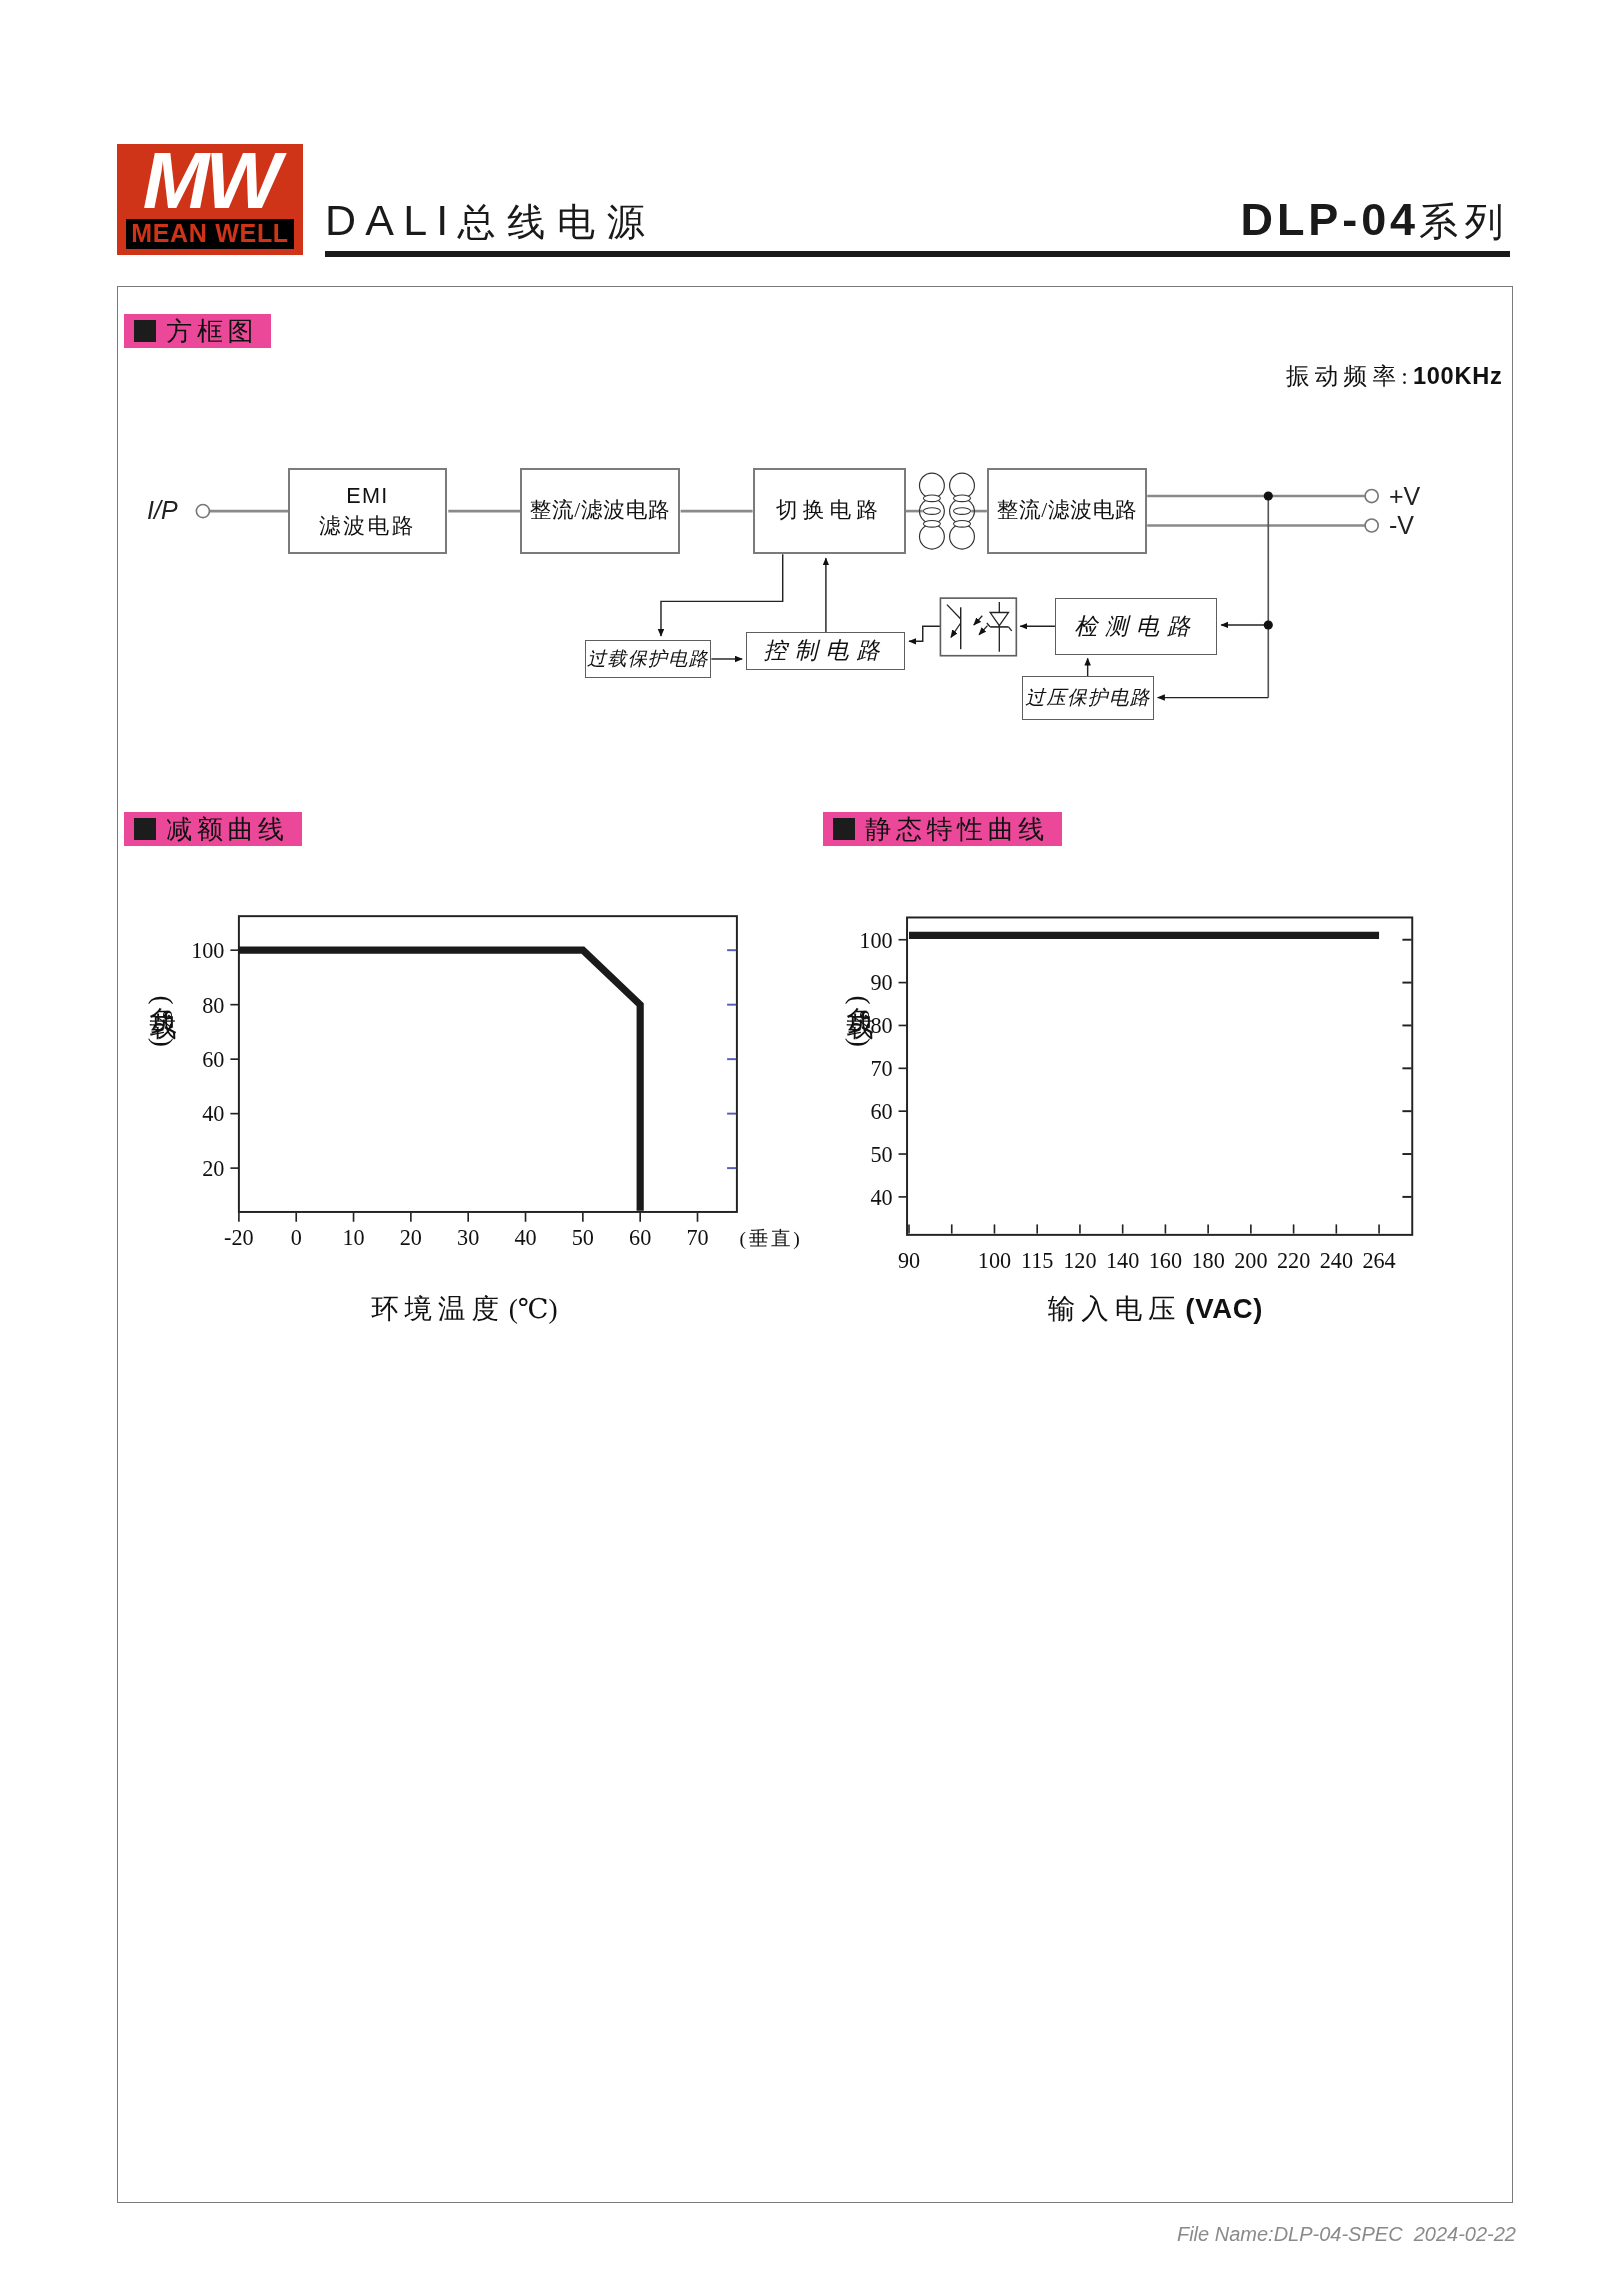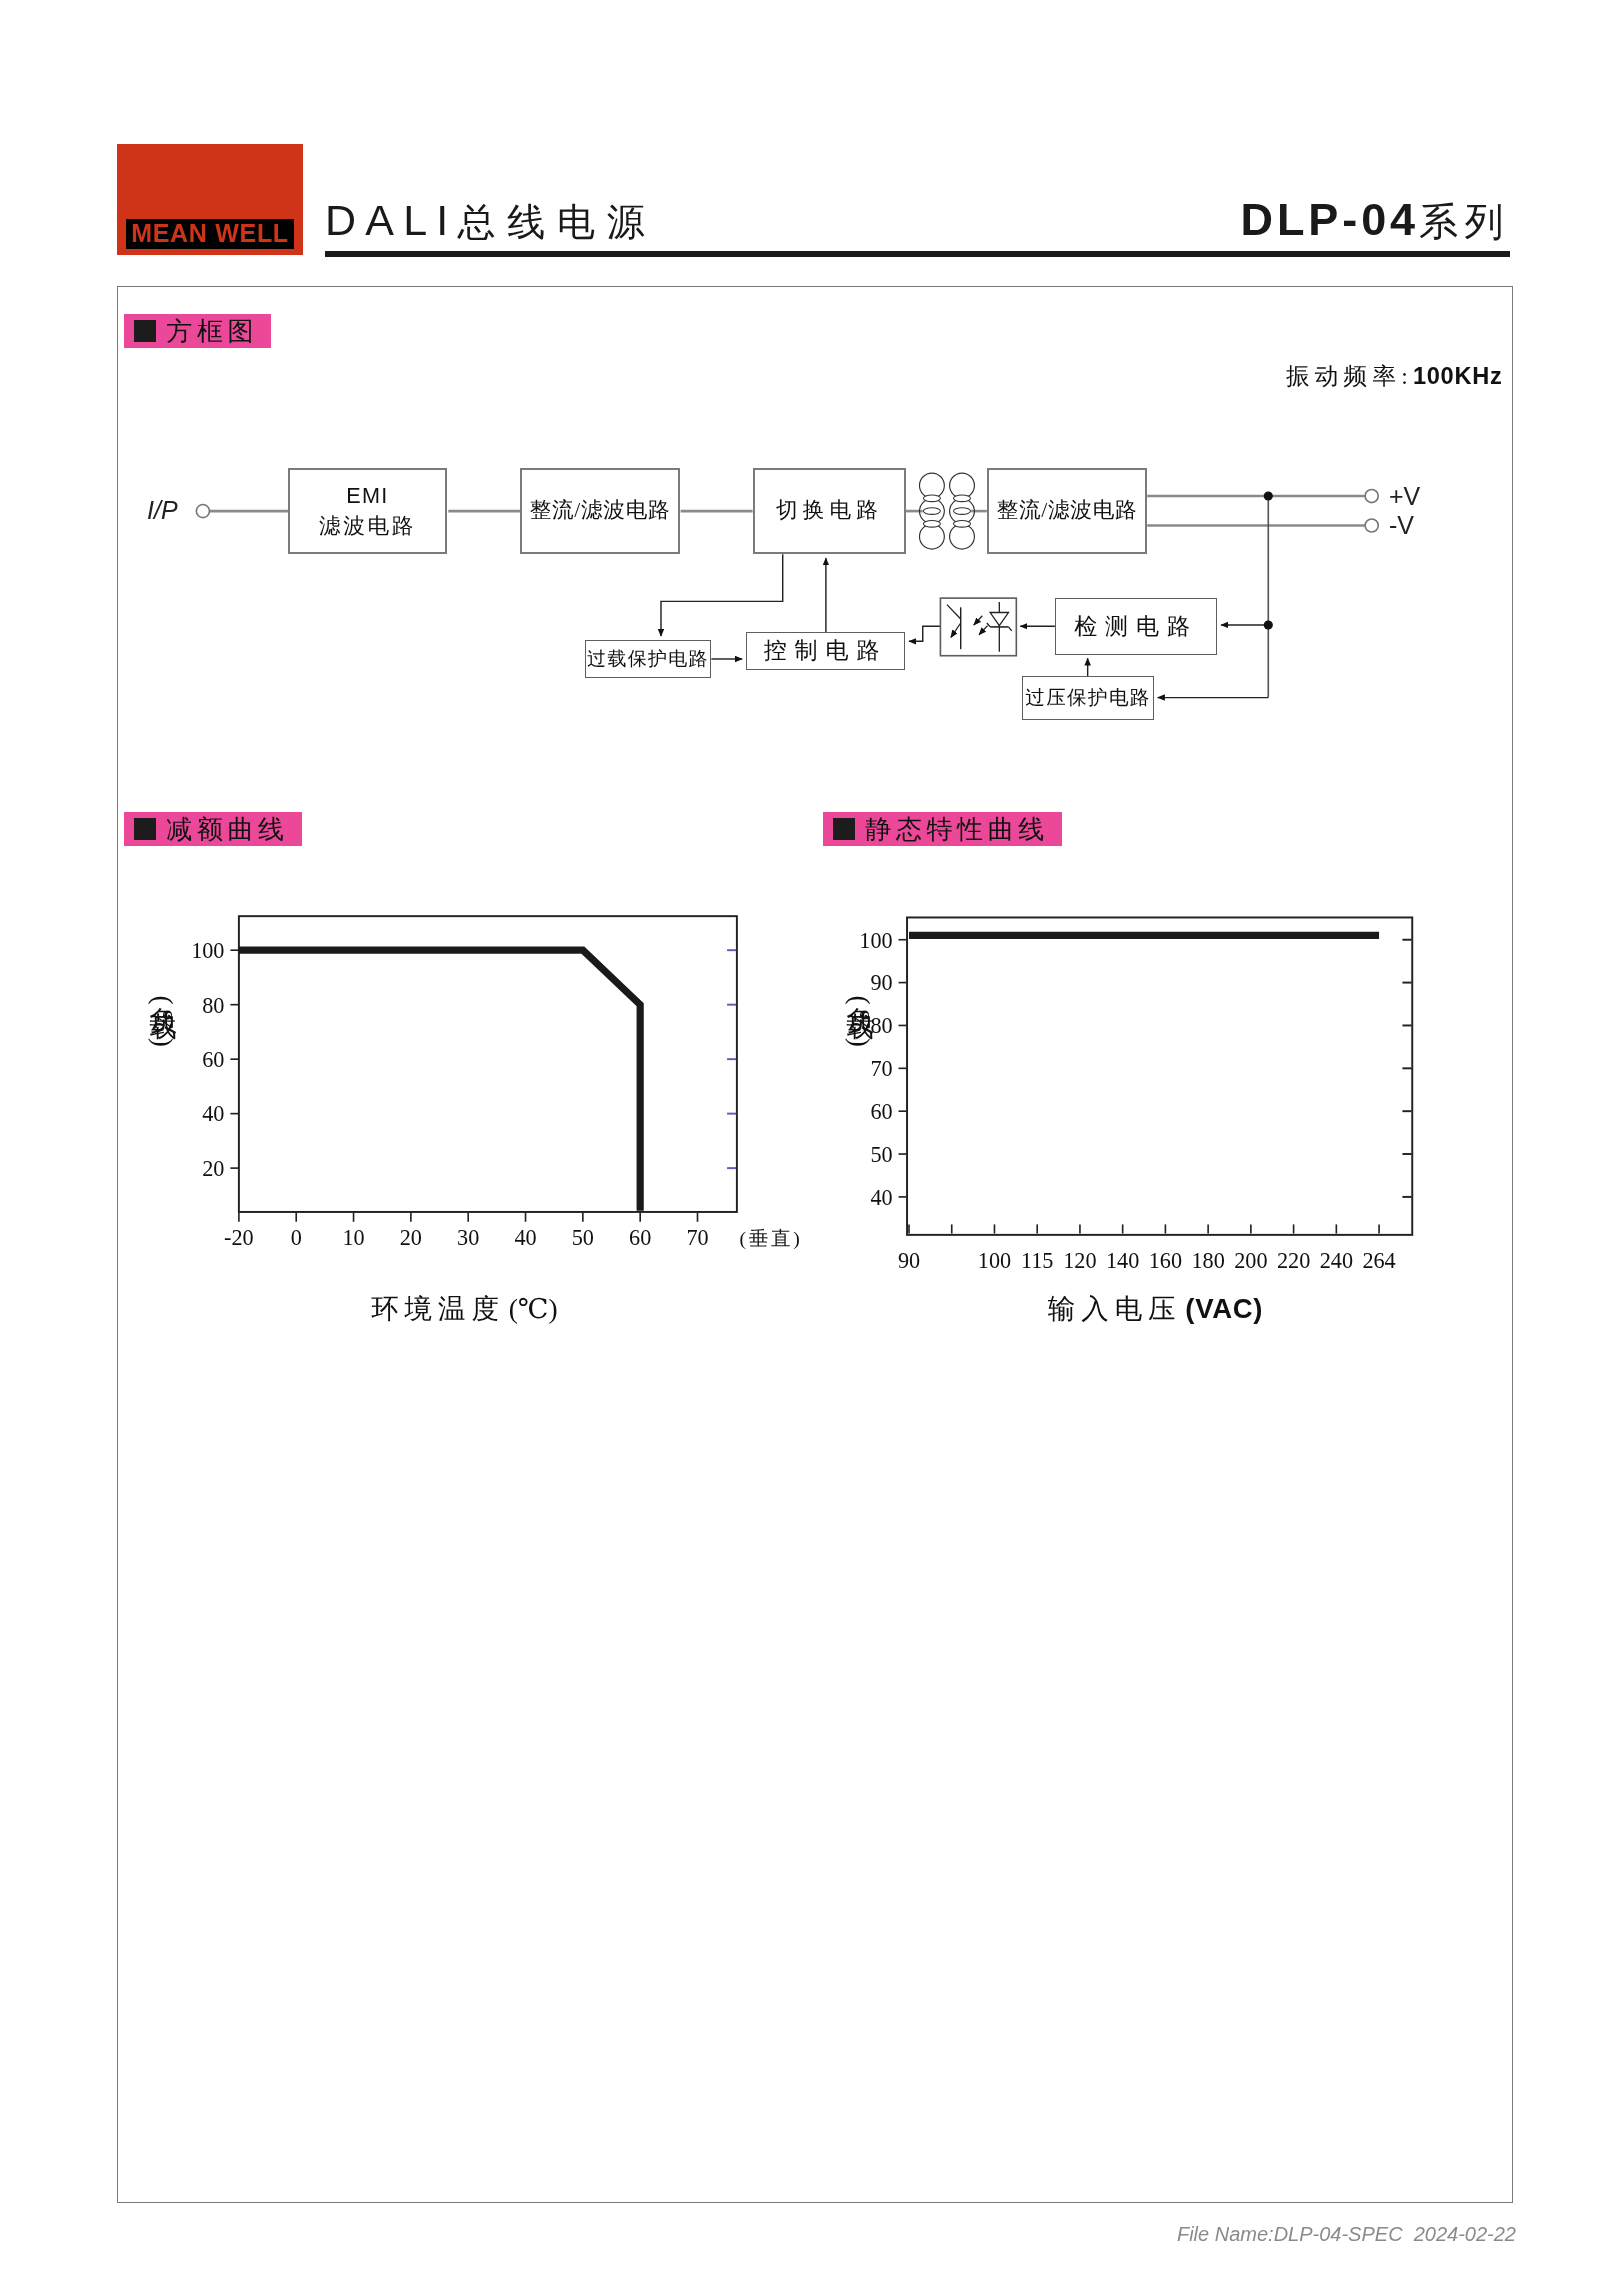--- a/index.html
+++ b/index.html
@@ -35,21 +35,21 @@
   .seclabel .txt{font-size:26px;letter-spacing:4.6px;color:#111;}
 
   .note{left:1286px;top:360px;z-index:3;white-space:nowrap;font-size:23.6px;}
   .note .cn{letter-spacing:5.2px;}
   .note .val{font-weight:600;letter-spacing:0.7px;}
 
   
   .blk{position:absolute;z-index:3;box-sizing:border-box;background:#fff;border:2px solid #7b7b7b;
        display:flex;flex-direction:column;align-items:center;justify-content:center;
        font-size:21.6px;letter-spacing:2.6px;color:#111;line-height:1.45;white-space:nowrap;}
-  .blk.small{border-width:1.3px;border-color:#5e5e5e;}
+  .blk.small{border-width:1.3px;border-color:#5e5e5e;font-style:italic;}
   .io{z-index:3;font-size:25px;color:#222;white-space:nowrap;}
 
   
   .ylab{z-index:3;writing-mode:vertical-rl;text-orientation:mixed;
         font-size:27.5px;letter-spacing:5.2px;color:#111;}
   .xlab{z-index:3;text-align:center;font-size:27.5px;color:#111;white-space:nowrap;}
   .xlab .cn{letter-spacing:5.9px;}
   .xlab .unit{margin-left:3.9px;}
   .xlab .unit.bold{font-weight:bold;font-family:"Liberation Sans","DejaVu Sans",sans-serif;letter-spacing:0.7px;}
 
@@ -198,20 +198,21 @@
         <line x1="2143" y1="1501.5" x2="2157" y2="1501.5" stroke="#222222" stroke-width="3"></line>
         <text x="1364" y="1513.5" text-anchor="end" fill="#111" font-size="34" font-family="&quot;Liberation Serif&quot;,&quot;DejaVu Serif&quot;,serif">90</text>
         <line x1="1373" y1="1436" x2="1385" y2="1436" stroke="#222" stroke-width="2.5"></line>
         <line x1="2143" y1="1436" x2="2157" y2="1436" stroke="#222222" stroke-width="3"></line>
         <text x="1364" y="1448" text-anchor="end" fill="#111" font-size="34" font-family="&quot;Liberation Serif&quot;,&quot;DejaVu Serif&quot;,serif">100</text>
         <polyline points="1389,1429.45 2107.3,1429.45" fill="none" stroke="#1a1a1a" stroke-width="11" stroke-linejoin="miter"></polyline>
       </g>
     </svg>
 
   <div class="abs logo">
+    <div class="mw">MW</div>
     <div class="band">
       <span>MEAN WELL</span>
     </div>
   </div>
   <div class="abs title-left">
     <span class="lat sans">DALI</span><span class="cn cjk">总线电源</span>
   </div>
   <div class="abs title-right">
     <span class="ser sans">DLP-04</span><span class="suf cjk">系列</span>
   </div>

